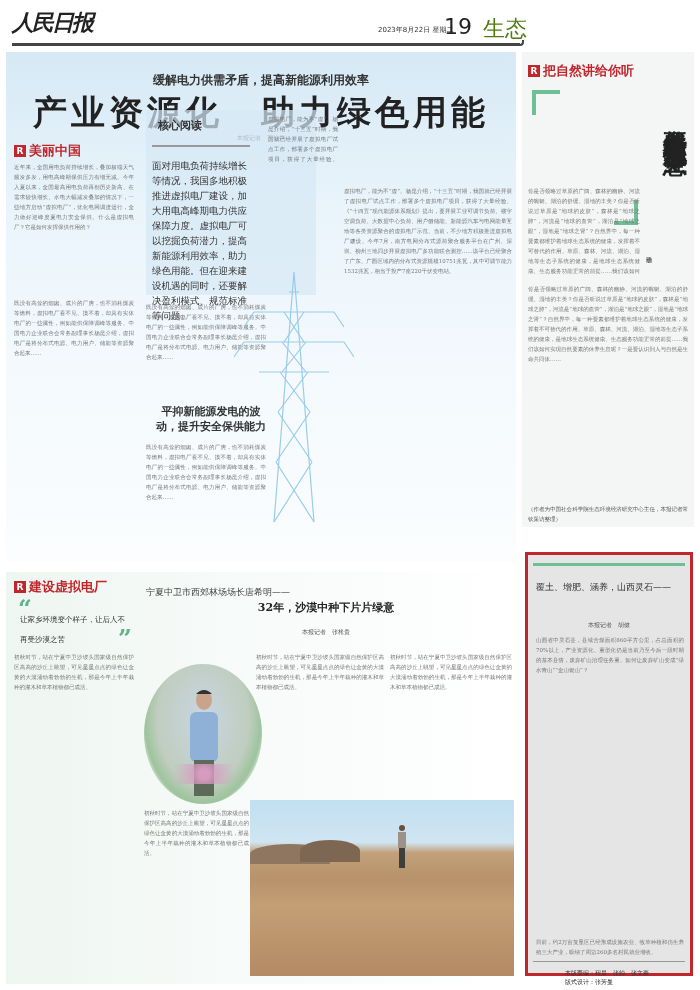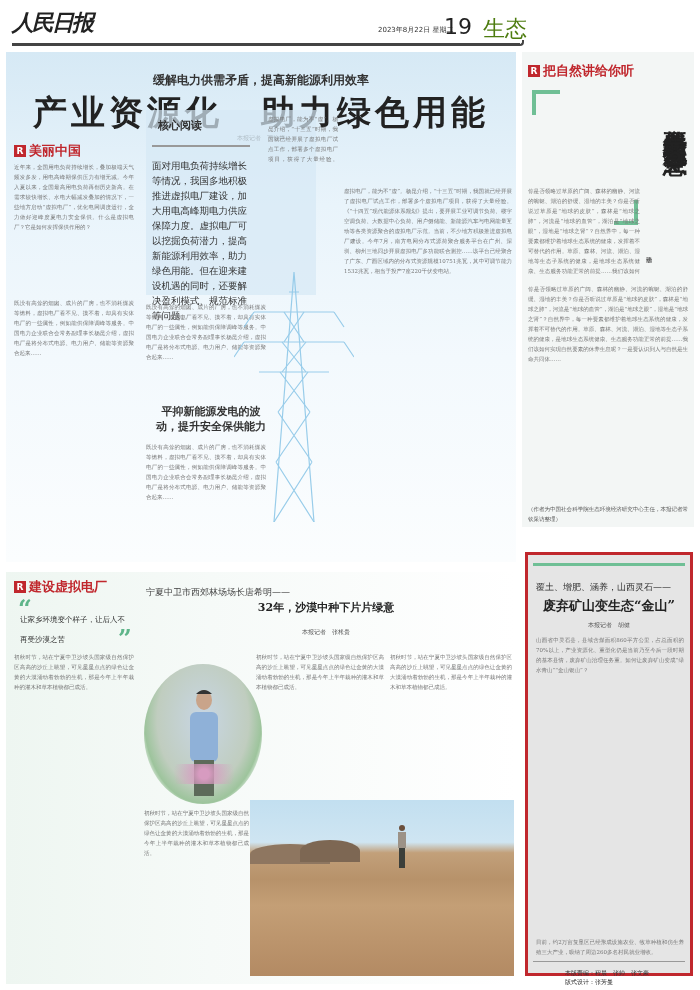--- a/index.html
+++ b/index.html
@@ -104,21 +104,20 @@
   <div class="vert-title">自然要素为何也要休养生息？</div>
   <div class="vert-byline">于法稳</div>
   <div class="textcol" style="left:6px;top:134px;width:112px;height:90px">你是否领略过草原的广阔、森林的幽静、河流的蜿蜒、湖泊的舒缓、湿地的丰美？你是否听说过草原是“地球的皮肤”，森林是“地球之肺”，河流是“地球的血管”，湖泊是“地球之眼”，湿地是“地球之肾”？自然界中，每一种要素都维护着地球生态系统的健康，发挥着不可替代的作用。草原、森林、河流、湖泊、湿地等生态子系统的健康，是地球生态系统健康、生态服务功能正常的前提……我们该如何实现自然要素的休养生息呢？一是要认识到人与自然是生命共同体……</div>
   <div class="textcol" style="left:6px;top:232px;width:160px;height:220px">你是否领略过草原的广阔、森林的幽静、河流的蜿蜒、湖泊的舒缓、湿地的丰美？你是否听说过草原是“地球的皮肤”，森林是“地球之肺”，河流是“地球的血管”，湖泊是“地球之眼”，湿地是“地球之肾”？自然界中，每一种要素都维护着地球生态系统的健康，发挥着不可替代的作用。草原、森林、河流、湖泊、湿地等生态子系统的健康，是地球生态系统健康、生态服务功能正常的前提……我们该如何实现自然要素的休养生息呢？一是要认识到人与自然是生命共同体……</div>
   <div class="textcol" style="left:6px;top:452px;width:160px;height:20px;color:#555">（作者为中国社会科学院生态环境经济研究中心主任，本报记者常钦采访整理）</div>
 </div>
 
 <div class="mine-box">
   <div class="mine-topline"></div>
   <div class="mine-kicker">覆土、增肥、涵养，山西灵石——</div>
-  <div class="mine-headline">废弃矿山变生态“金山”</div>
   <div class="mine-byline">本报记者　胡健</div>
   <div class="textcol" style="left:8px;top:80px;width:148px;height:300px">山西省中灵石县，县域含煤面积860平方公里，占总面积的70%以上，产业资源化、重型化仍是当前乃至今后一段时期的基本县情，废弃矿山治理任务重。如何让废弃矿山变成“绿水青山”“金山银山”？</div>
   <div class="textcol" style="left:8px;top:382px;width:148px;height:20px">目前，约2万亩复垦区已经形成设施农业、牧草种植和仿生养殖三大产业，吸纳了周边260多名村民就业增收。</div>
   <div class="mine-bottomline"></div>
 </div>
 <div class="credits">
   <div>本版责编：程晨　张帅　张文豪</div>
   <div>版式设计：张芳曼</div>
 </div>
 

